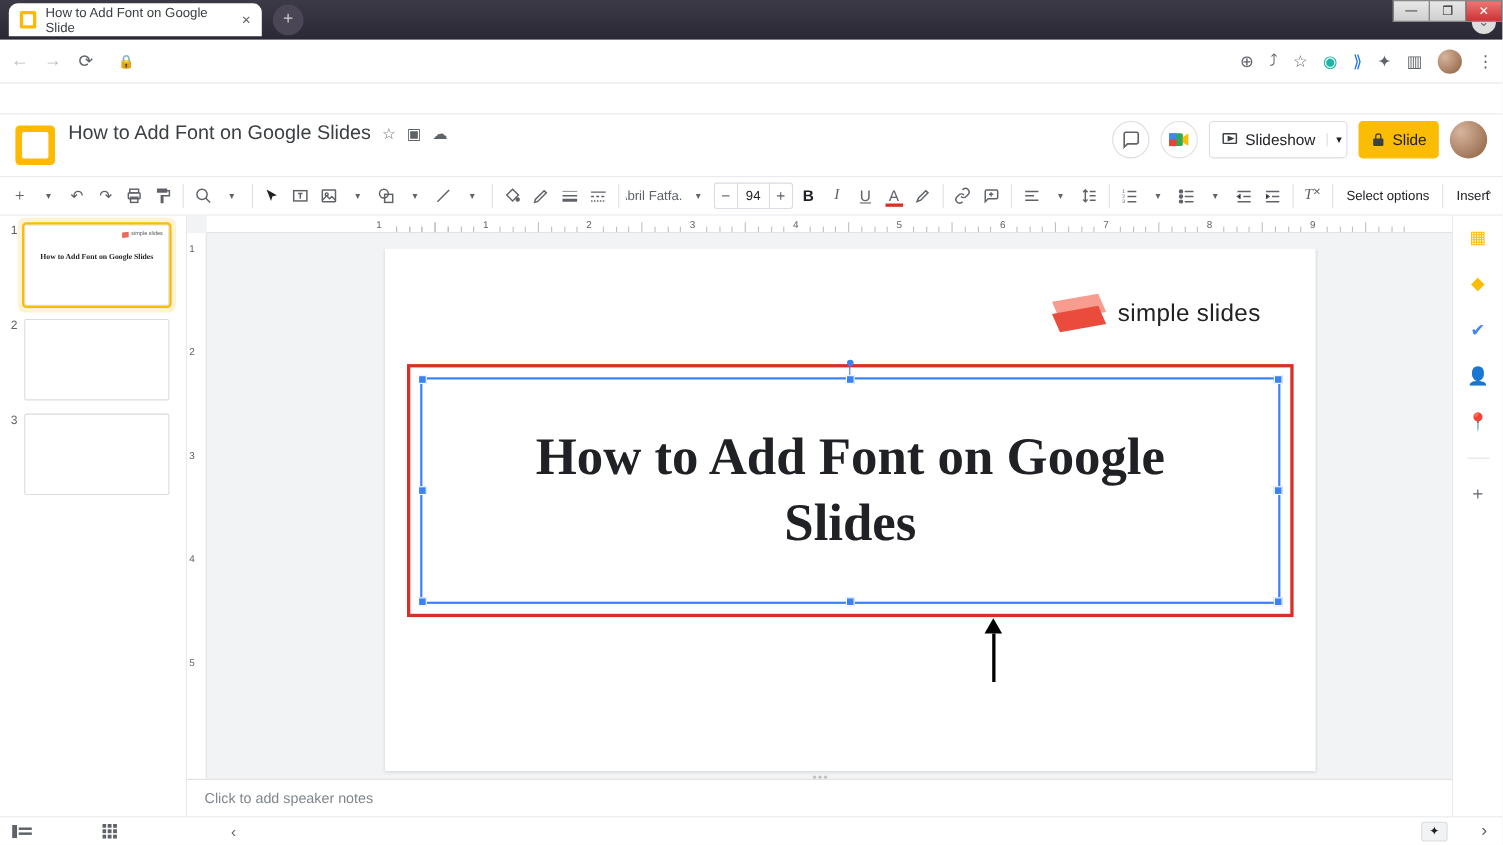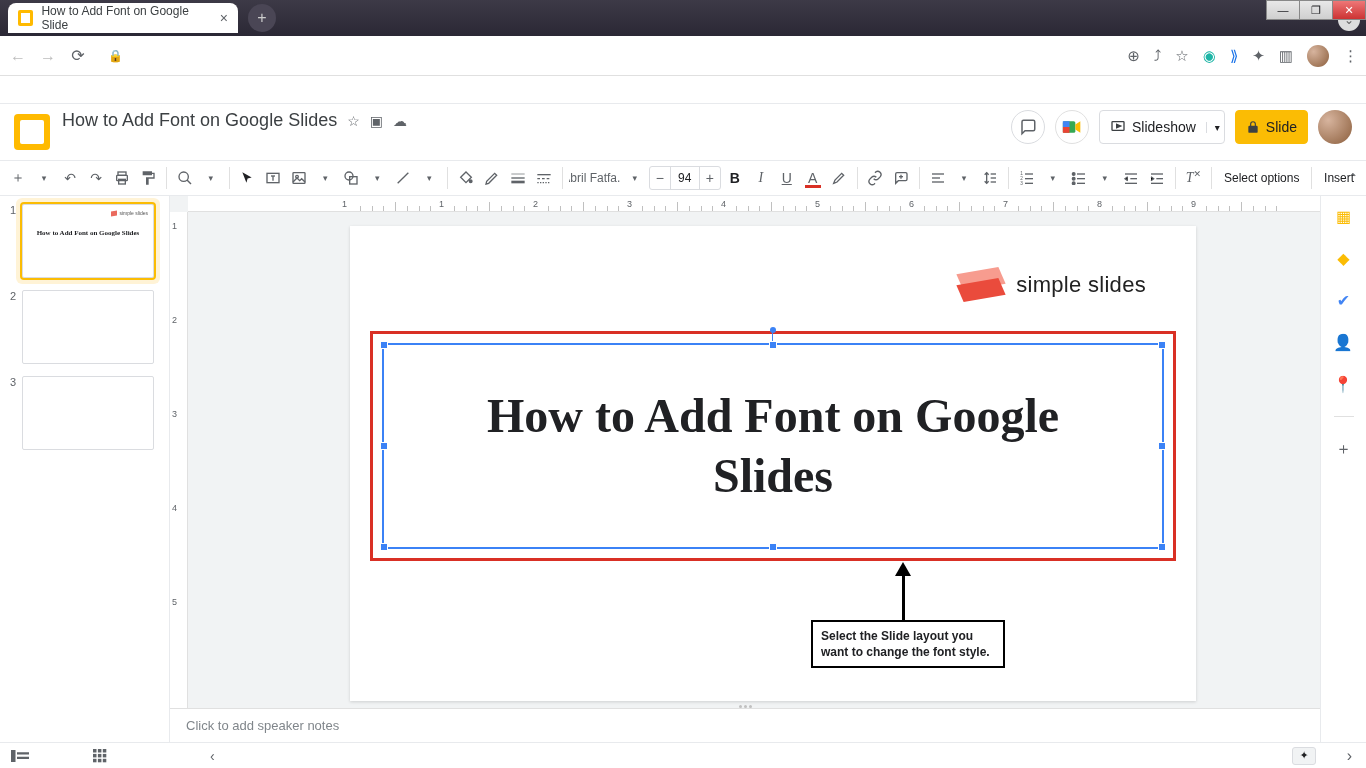--- a/index.html
+++ b/index.html
@@ -561,21 +561,20 @@
           <span class="handle h-bl"></span>
           <span class="handle h-bm"></span>
           <span class="handle h-br"></span>
           <div class="title-text">How to Add Font on Google Slides</div>
         </div>
       </div>
       <div class="arrow">
         <div class="head"></div>
           <div class="shaft"></div>
       </div>
-      <div class="annot-box">Select the Slide layout you want to change the font style.</div>
     </div>
 
     <div class="notes-bar">
       <div class="grab">
           <span></span>
           <span></span>
           <span></span>
         </div>
       <span>Click to add speaker notes</span>
     </div>

